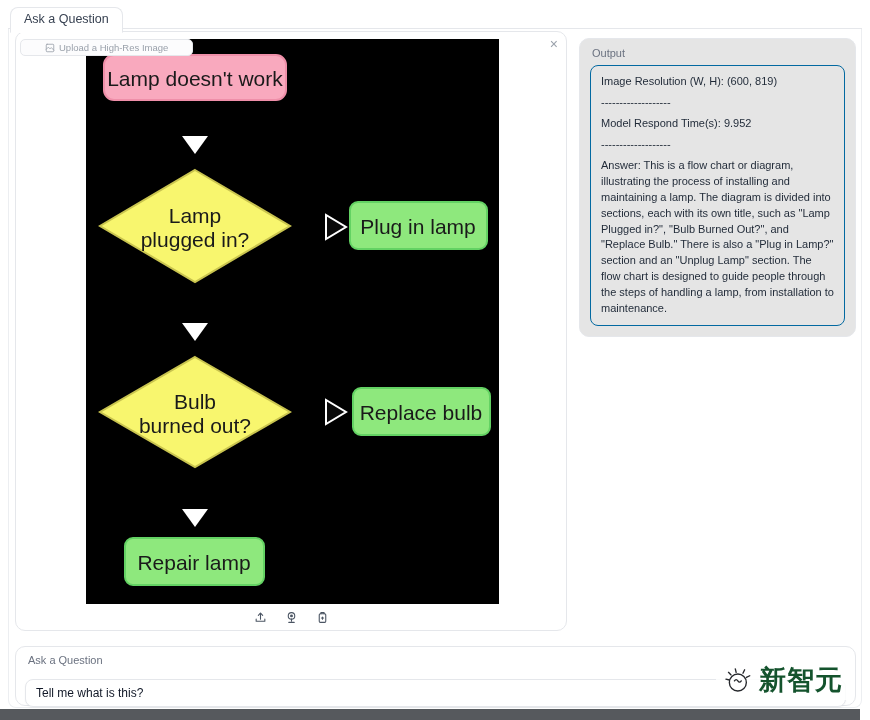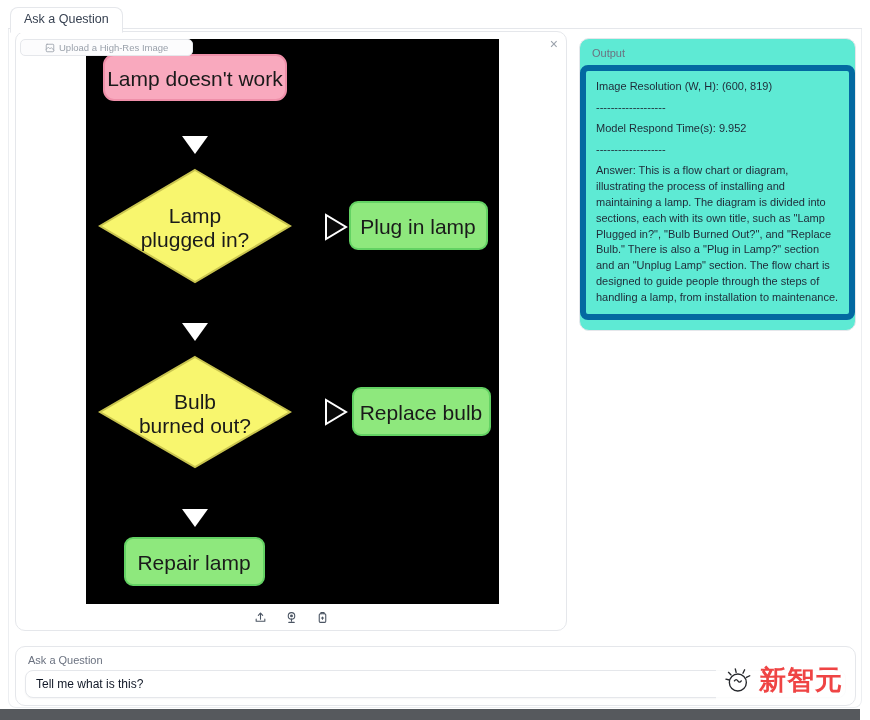--- a/index.html
+++ b/index.html
@@ -39,46 +39,46 @@
   .close-btn {
     position:absolute; right:8px; top:5px; font-size:14px; color:#9aa1ab;
     z-index:3; cursor:pointer; line-height:1;
   }
   .img-toolbar { position:absolute; left:0; right:0; bottom:5px; display:flex; justify-content:center; gap:15px; }
   .icon-btn { width:16px; height:16px; display:flex; align-items:center; justify-content:center; cursor:pointer; }
 
   
   .output-block {
     position:absolute; left:570px; top:9px; width:277px;
-    border:1px solid #e5e7eb; border-radius:10px; background:#5eead4; padding-bottom:10px;
+    border:1px solid #e5e7eb; border-radius:10px; background:#e5e5e5; padding-bottom:10px;
   }
   .output-label { font-size:11px; color:#6b7280; padding:8px 12px 6px; }
   .output-box {
-    margin:0 0; border:6px solid #0369a1; border-radius:8px; padding:8px 10px;
+    margin:0 10px; border:1px solid #0369a1; border-radius:8px; padding:8px 10px;
     font-size:11px; line-height:1.45; color:#1f2937;
   }
   .output-box .line { margin:0 0 5px; }
   .output-box .answer { margin:0; }
 
   
   .question-block {
     position:absolute; left:6px; right:5px; top:617px; height:60px;
     border:1px solid #e5e7eb; border-radius:10px; background:#fff;
   }
   .question-label { font-size:11px; color:#6b7280; padding:7px 12px 4px; }
   .question-input {
-    display:block; width:calc(100% - 18px); margin:0 auto; height:28px;
+    display:block; width:calc(100% - 18px); margin:9px auto; height:28px;
     border:1px solid #e5e7eb; border-radius:8px; padding:0 10px; font-size:12px;
     color:#111827; outline:none; background:#fff; font-family:inherit;
     box-shadow:0 1px 2px rgba(0,0,0,0.04);
   }
 
   
   .watermark { position:absolute; right:14px; top:631px; display:flex; align-items:center; gap:5px; z-index:4; background:rgba(255,255,255,0.85); padding:2px 4px; }
-  .watermark-text { font-size:27px; font-weight:700; color:#ef4444; letter-spacing:1px; font-family:Liberation Serif, serif; }
+  .watermark-text { font-size:27px; font-weight:700; color:#14532d; letter-spacing:1px; font-family:Liberation Serif, serif; }
 
   
   .bottom-bar { position:absolute; left:0; bottom:0; width:860px; height:11px; background:#56595d; cursor:pointer; }
 
   svg text { font-family:"Liberation Sans", sans-serif; }
 </style>
 </head>
 <body>
 
 <div class="tab-bar">

